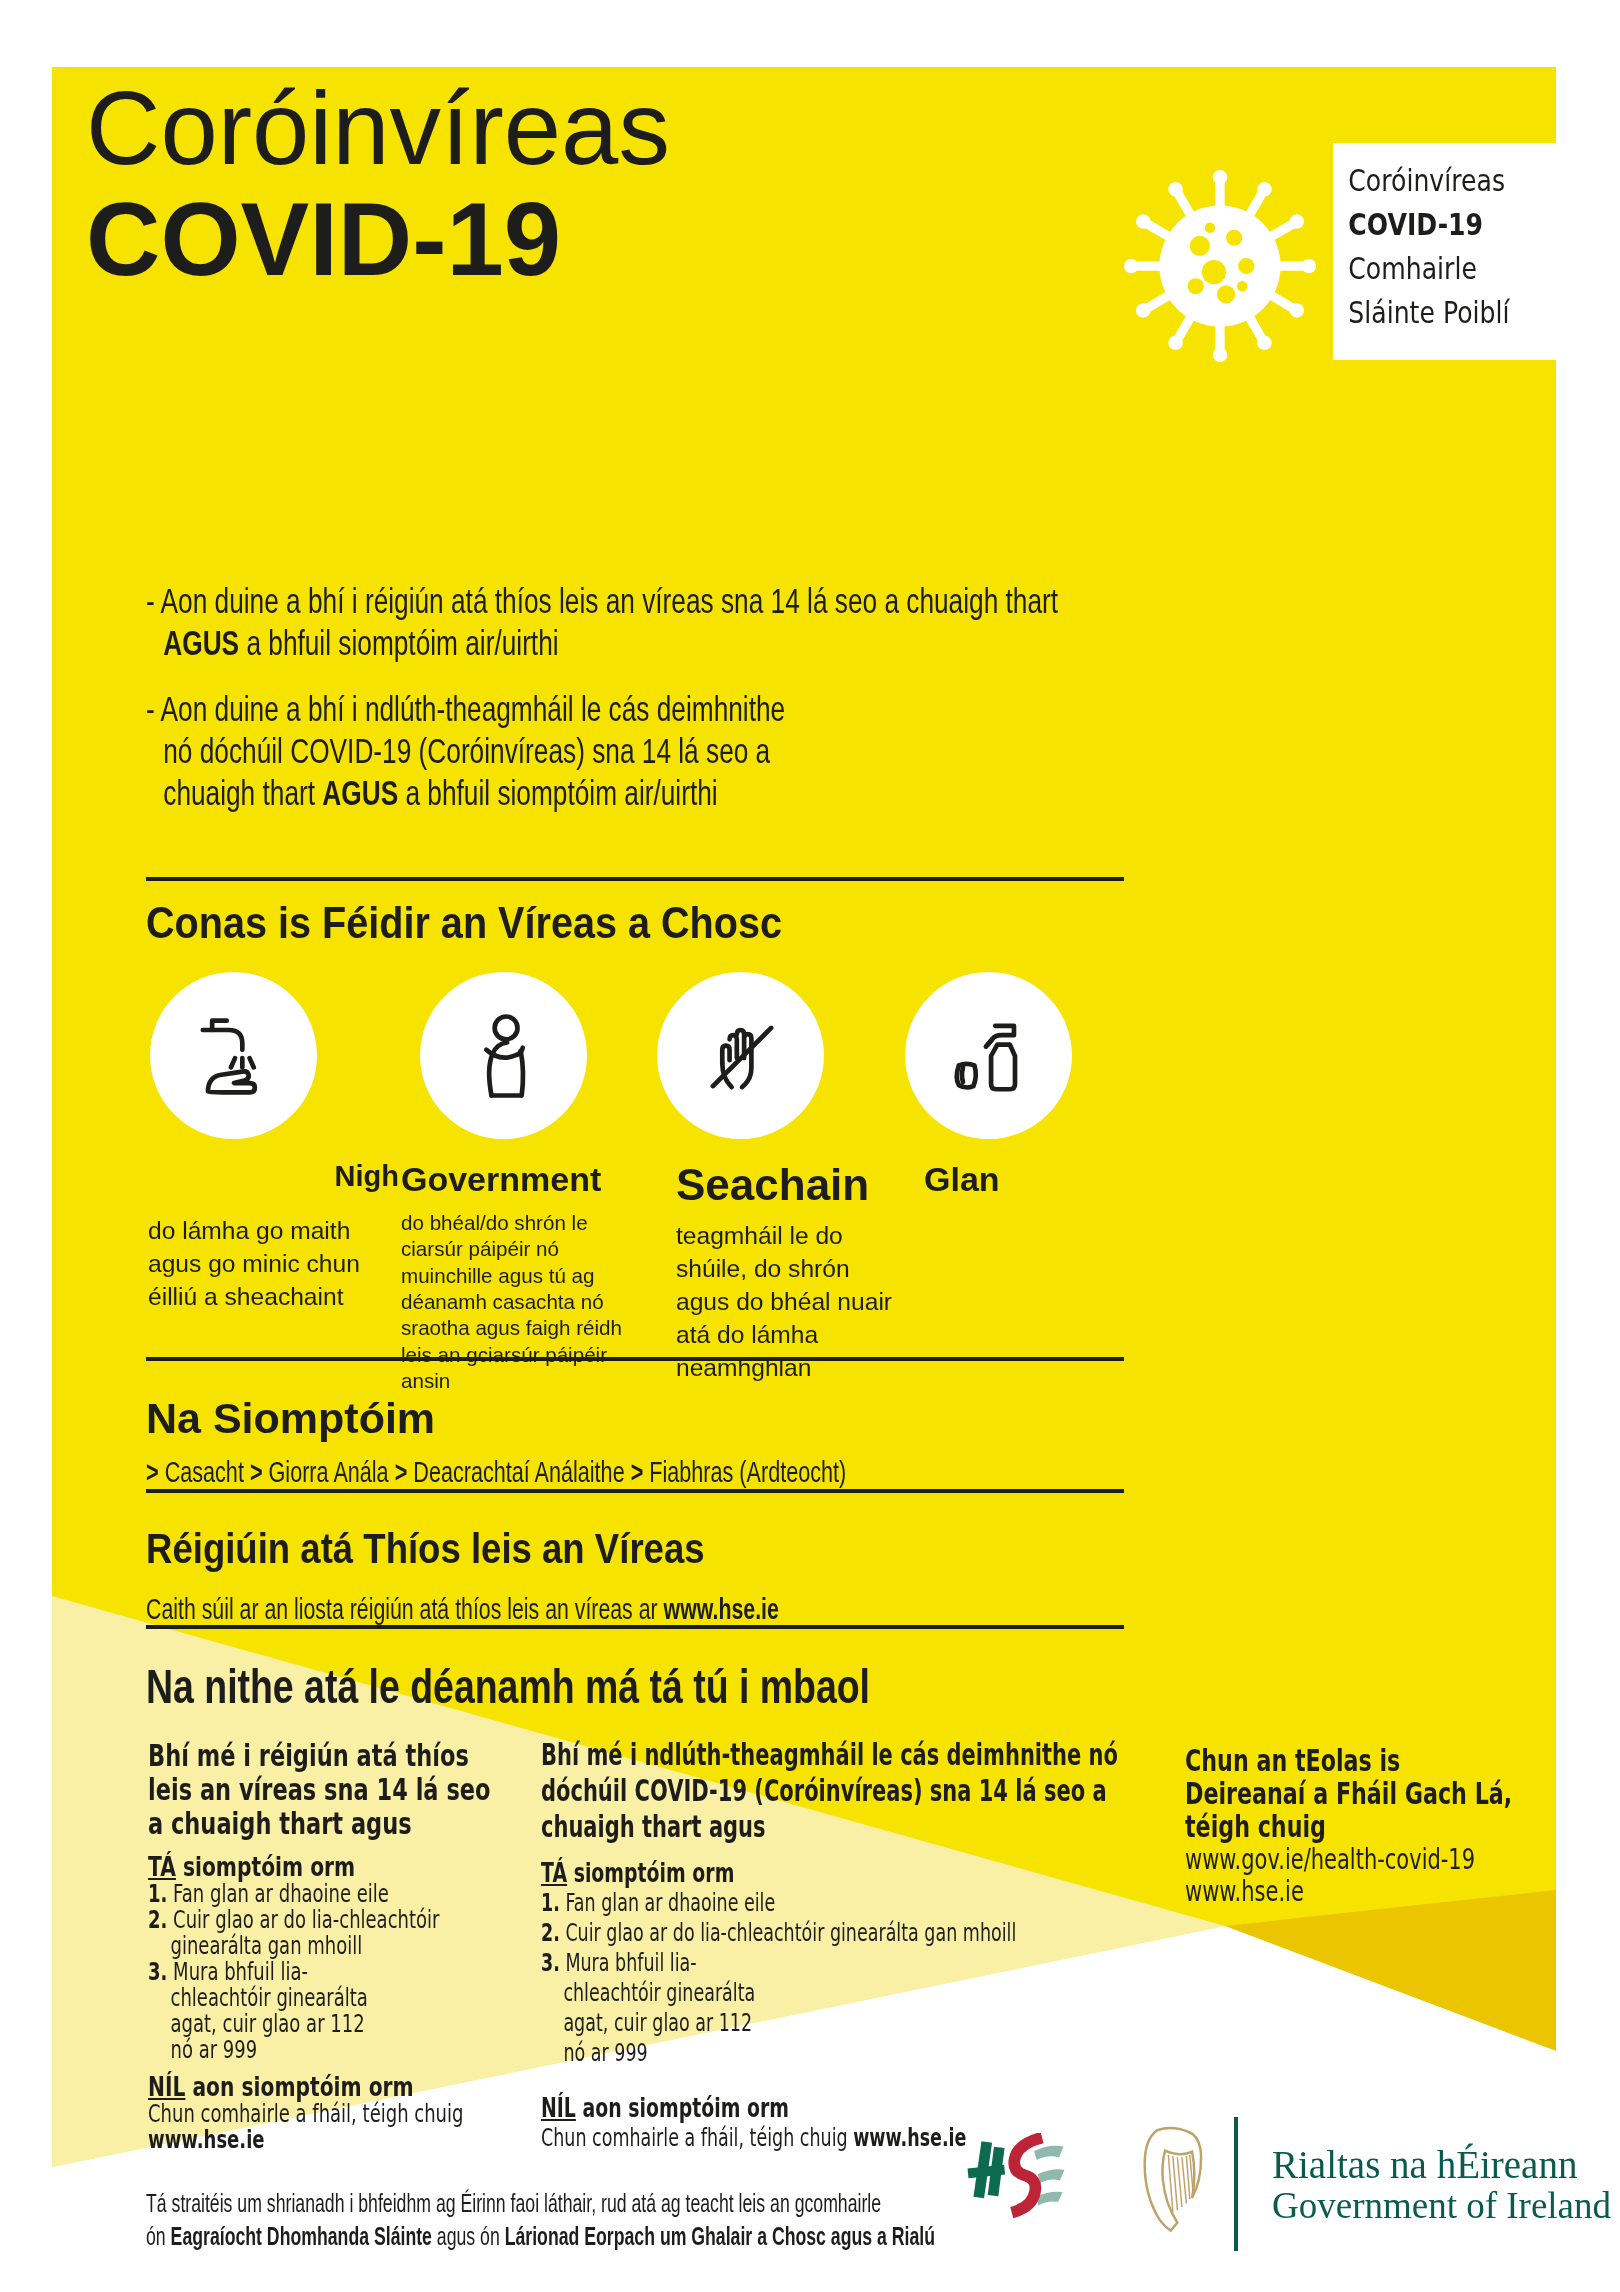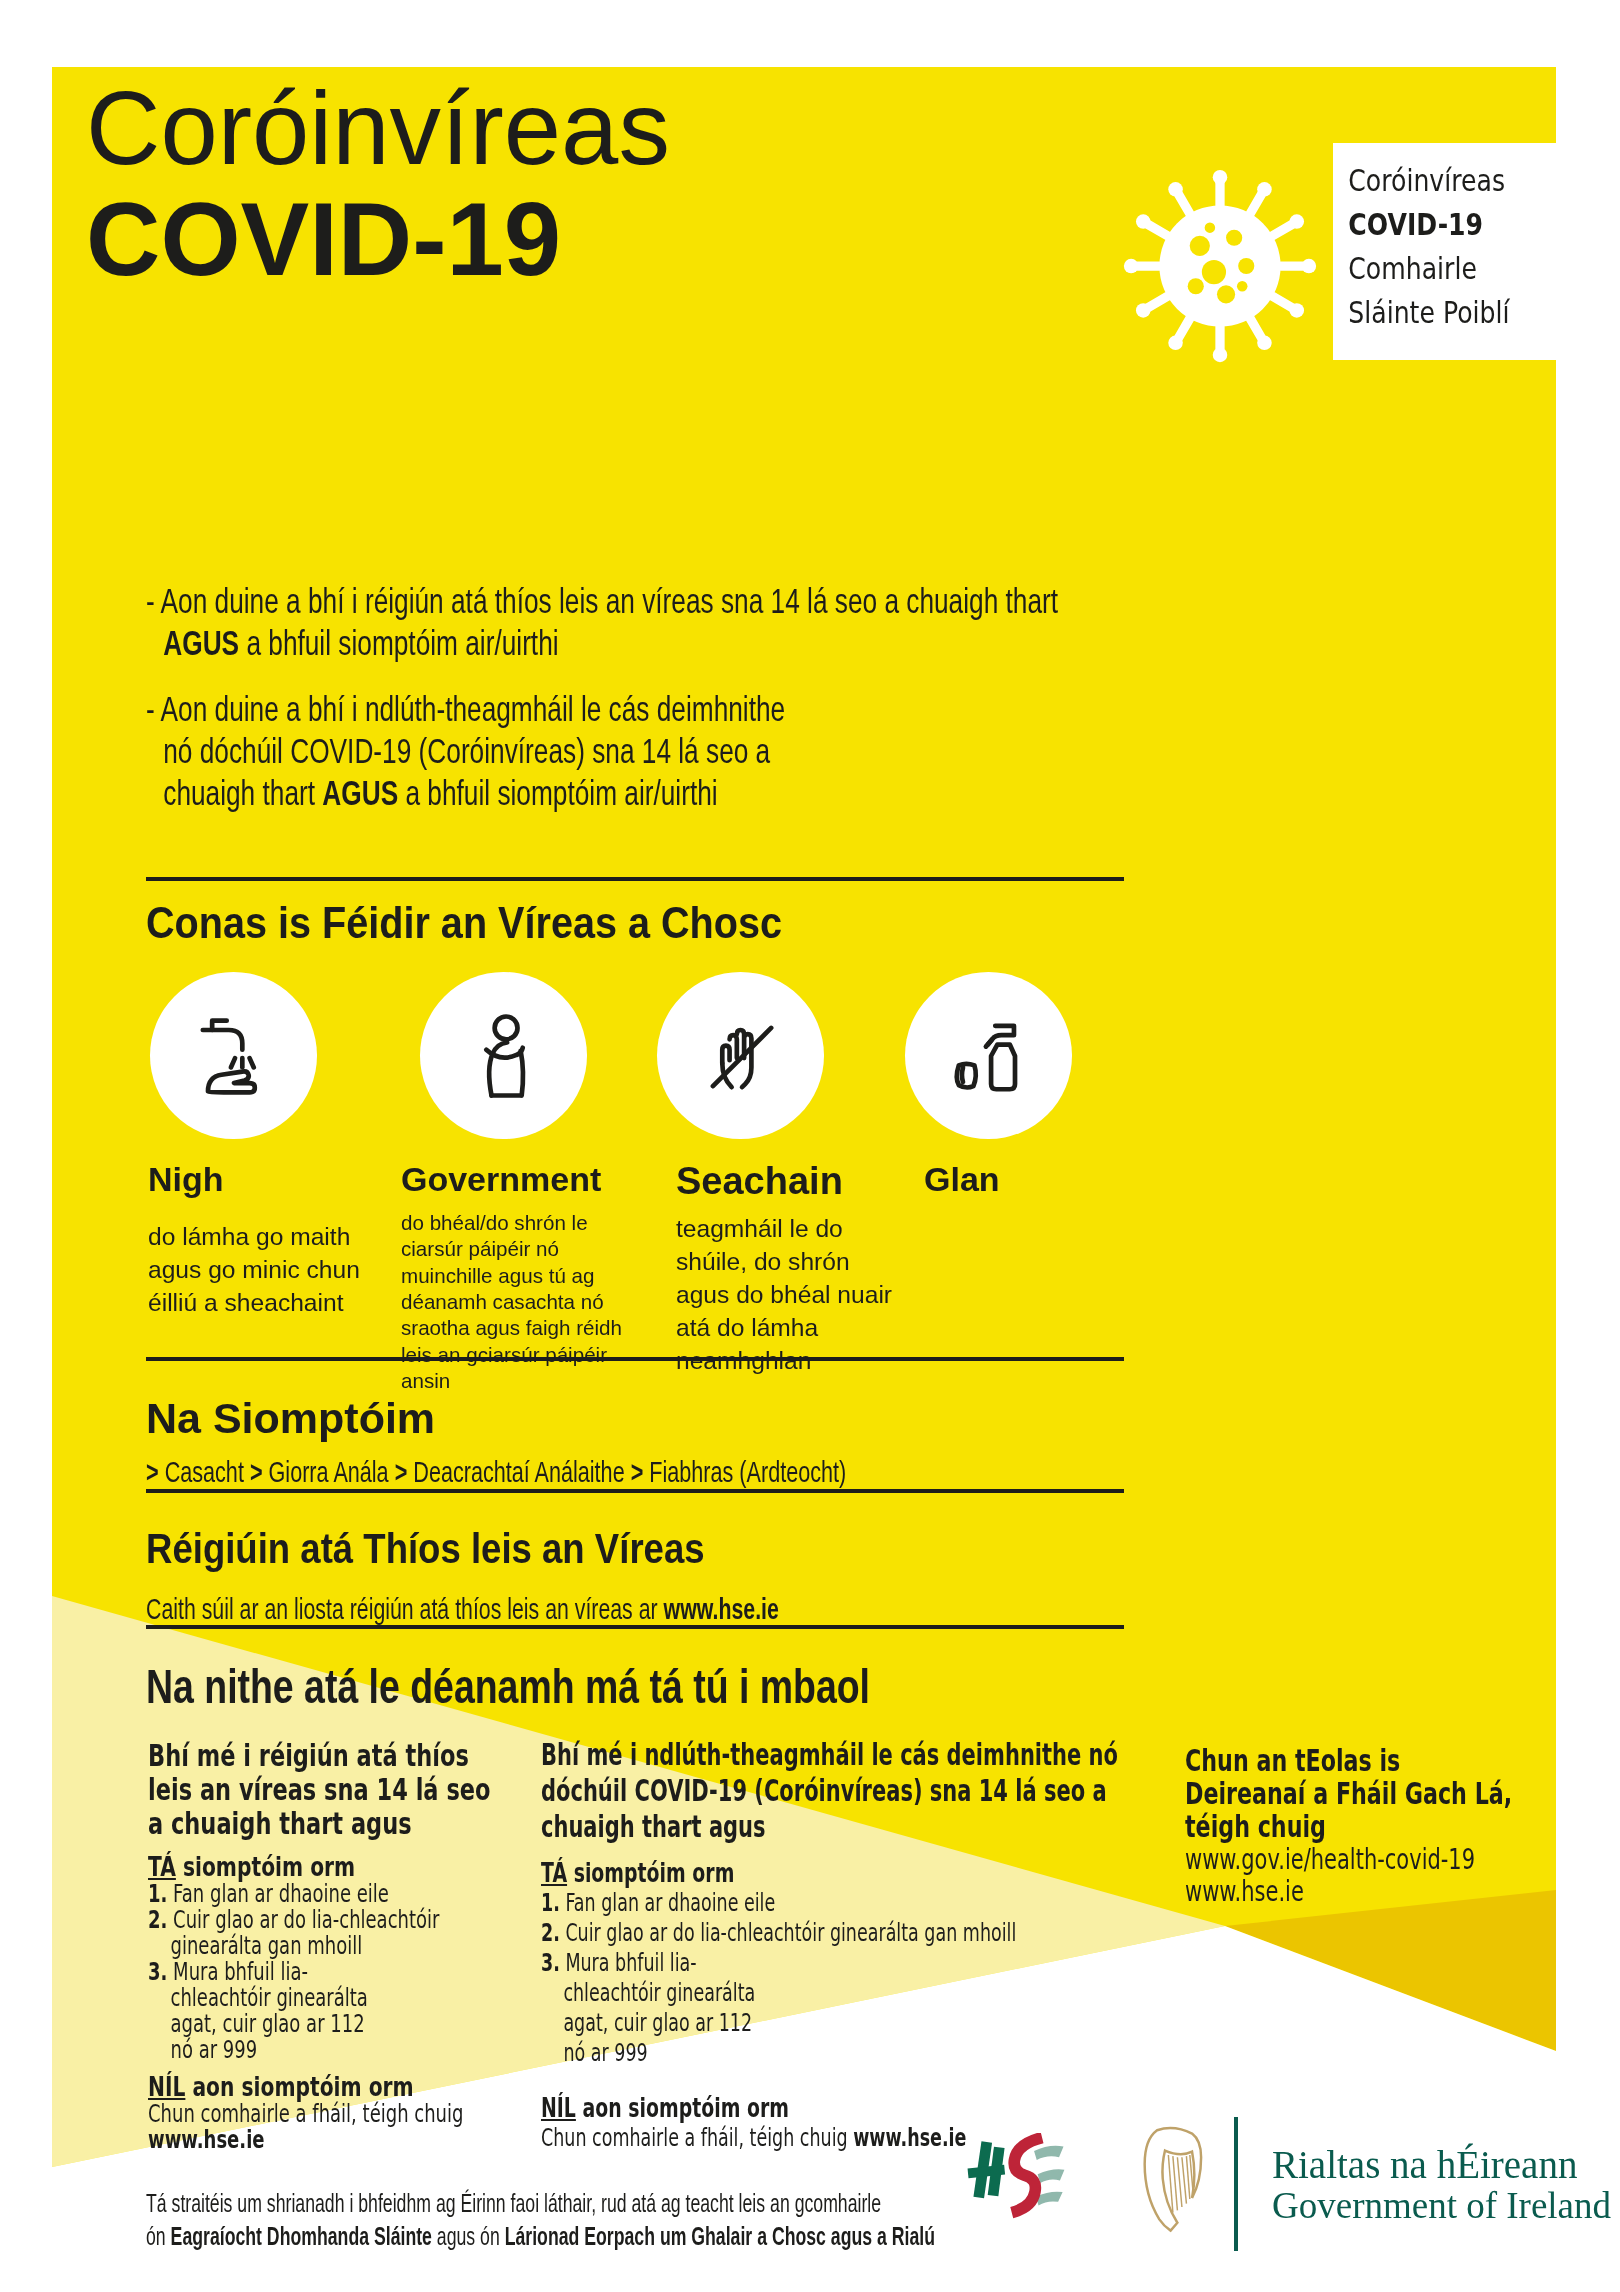--- a/index.html
+++ b/index.html
@@ -138,41 +138,41 @@
     <svg class="ico" width="104" height="104" viewBox="0 0 100 100" fill="none" stroke="#1D1D1B" stroke-width="4.5" stroke-linecap="round" stroke-linejoin="round">
       <path d="M56 21 h18 v9 h-12 q-6 0 -9 4 l-4 5"></path>
       <path d="M53 34 l-6 7"></path>
       <path d="M58 39 l-6 11 v27 q0 5 5 5 h13 q5 0 5 -5 v-27 l-5 -11 z"></path>
       <path d="M21 59 q-4 12 0 19 q7 4 14 1 q4 -10 1 -20 q-8 -3 -15 0 z"></path>
       <path d="M25 61 q-2 8 0 14"></path>
     </svg>
   </div>
 
   <div class="abs" style="left:148px;top:1160px;width:251px;">
-    <div class="b nw" style="font-size:34px;">Nigh</div>
+    <div class="b nw" style="font-size:29px;text-align:right;">Nigh</div>
     <div style="margin-top:21px;font-size:24.6px;line-height:33px;">
       <div class="nw">do lámha go maith</div>
       <div class="nw">agus go minic chun</div>
       <div class="nw">éilliú a sheachaint</div>
     </div>
   </div>
   <div class="abs" style="left:401px;top:1160px;width:260px;">
     <div class="b nw" style="font-size:34px;">Government</div>
     <div style="margin-top:10.7px;font-size:20.6px;line-height:26.4px;">
       <div class="nw">do bhéal/do shrón le</div>
       <div class="nw">ciarsúr páipéir nó</div>
       <div class="nw">muinchille agus tú ag</div>
       <div class="nw">déanamh casachta nó</div>
       <div class="nw">sraotha agus faigh réidh</div>
       <div class="nw">leis an gciarsúr páipéir</div>
       <div class="nw">ansin</div>
     </div>
   </div>
   <div class="abs" style="left:676px;top:1160px;width:251px;">
-    <div class="b nw" style="font-size:38px;">Seachain</div>
+    <div class="b nw" style="font-size:44px;">Seachain</div>
     <div style="margin-top:9px;font-size:24.6px;line-height:33px;">
       <div class="nw">teagmháil le do</div>
       <div class="nw">shúile, do shrón</div>
       <div class="nw">agus do bhéal nuair</div>
       <div class="nw">atá do lámha</div>
       <div class="nw">neamhghlan</div>
     </div>
   </div>
   <div class="abs" style="left:924px;top:1160px;width:251px;">
     <div class="b nw" style="font-size:34px;">Glan</div>

